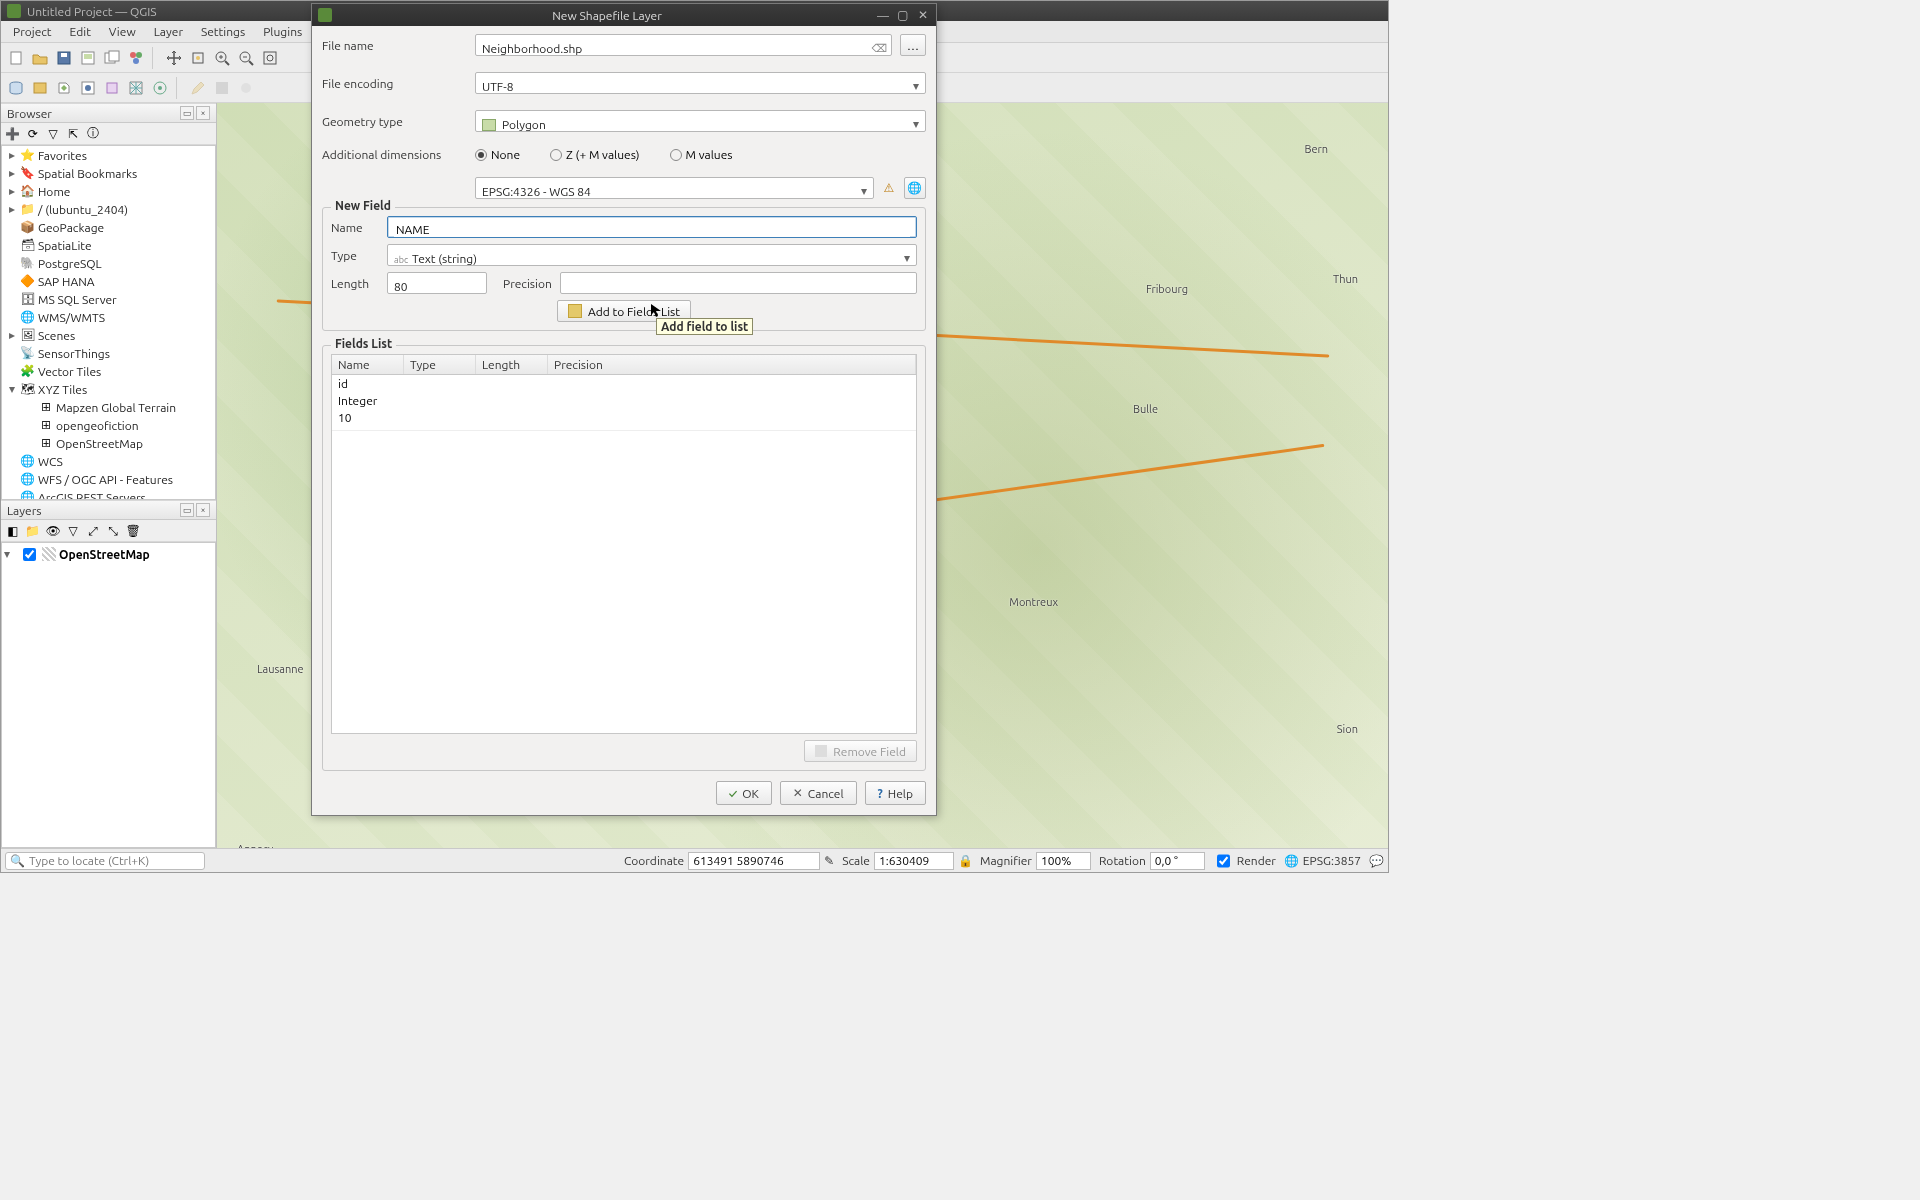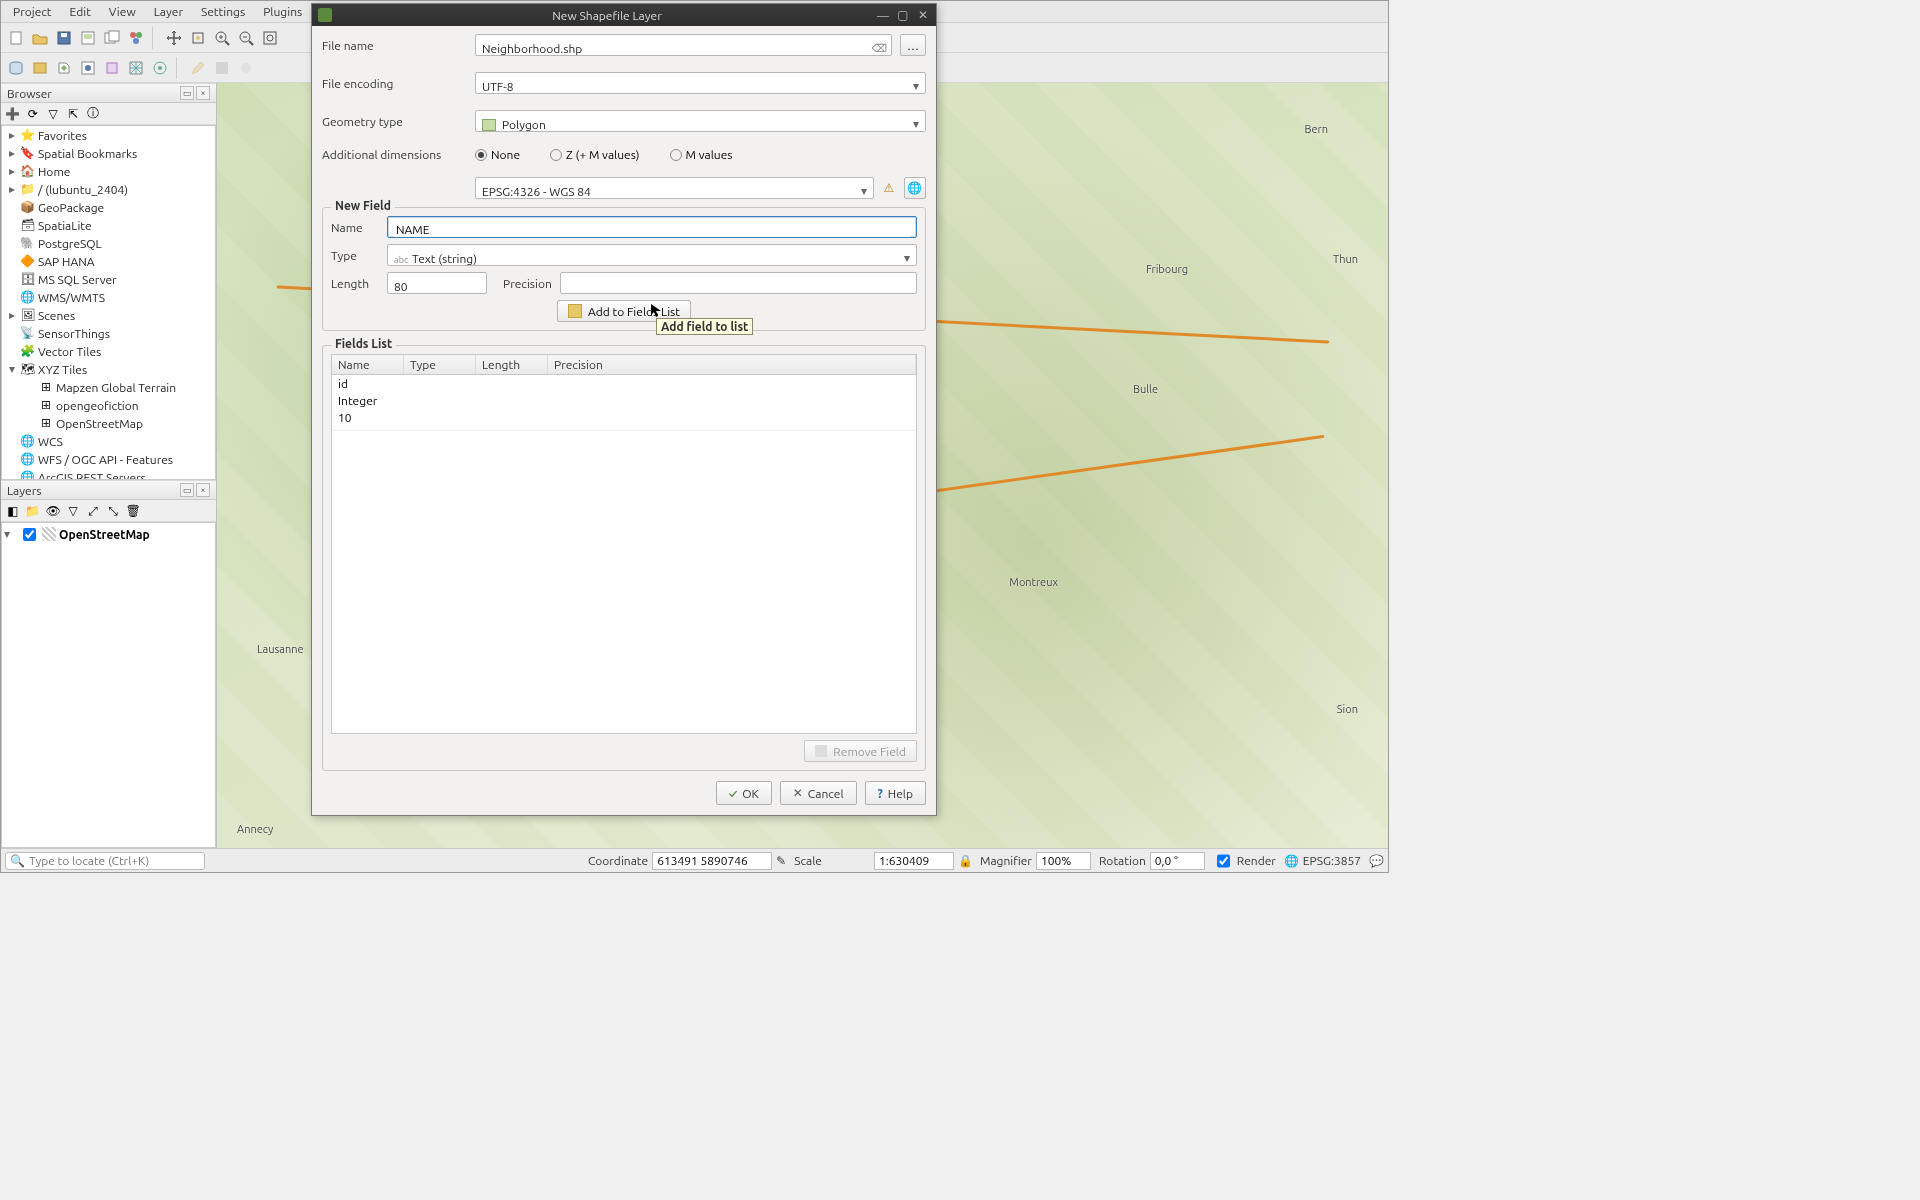--- a/index.html
+++ b/index.html
@@ -87,20 +87,24 @@
   .dlg-buttons{display:flex;justify-content:flex-end;gap:8px;margin-top:10px;}
   .dlg-btn{height:24px;padding:0 12px;border:1px solid #b0b0b0;background:linear-gradient(#fdfdfd,#eaeaea);border-radius:2px;display:flex;align-items:center;gap:5px;color:#333;}
   .dlg-btn .sym{color:#4a8a3a;font-weight:bold;}
   .dlg-btn .symx{color:#5a5a5a;font-weight:bold;}
   .dlg-btn .symq{color:#2a6aa8;font-weight:bold;}
 </style>
 </head>
 <body>
 
 <div class="qgis-window">
+  <div class="titlebar">
+    <span class="q-icon"></span>
+    <span>Untitled Project — QGIS</span>
+  </div>
 
   <div class="menubar">
     <span>Project</span>
     <span>Edit</span>
     <span>View</span>
     <span>Layer</span>
     <span>Settings</span>
     <span>Plugins</span>
     <span>Vector</span>
     <span>Raster</span>
@@ -407,26 +411,26 @@
   </div>
 
   <div class="statusbar">
     <div class="locator">
       <span>🔍</span>
       <span style="margin-left:4px;">Type to locate (Ctrl+K)</span>
     </div>
     <div class="grow"></div>
     <div class="sb-field">
       <span>Coordinate</span>
-      <input style="width: 120px;" value="613491 5890746">
+      <input style="width: 132px;" value="613491 5890746">
       <span>✎</span>
     </div>
     <div class="sb-field">
       <span>Scale</span>
-      <input style="width: 80px; margin-left: 48px;" value="1:630409">
+      <input style="width: 80px;" value="1:630409">
       <span class="sb-lock">🔒</span>
     </div>
     <div class="sb-field">
       <span>Magnifier</span>
       <input style="width: 55px;" value="100%">
     </div>
     <div class="sb-field">
       <span>Rotation</span>
       <input style="width: 55px;" value="0,0 °">
     </div>

